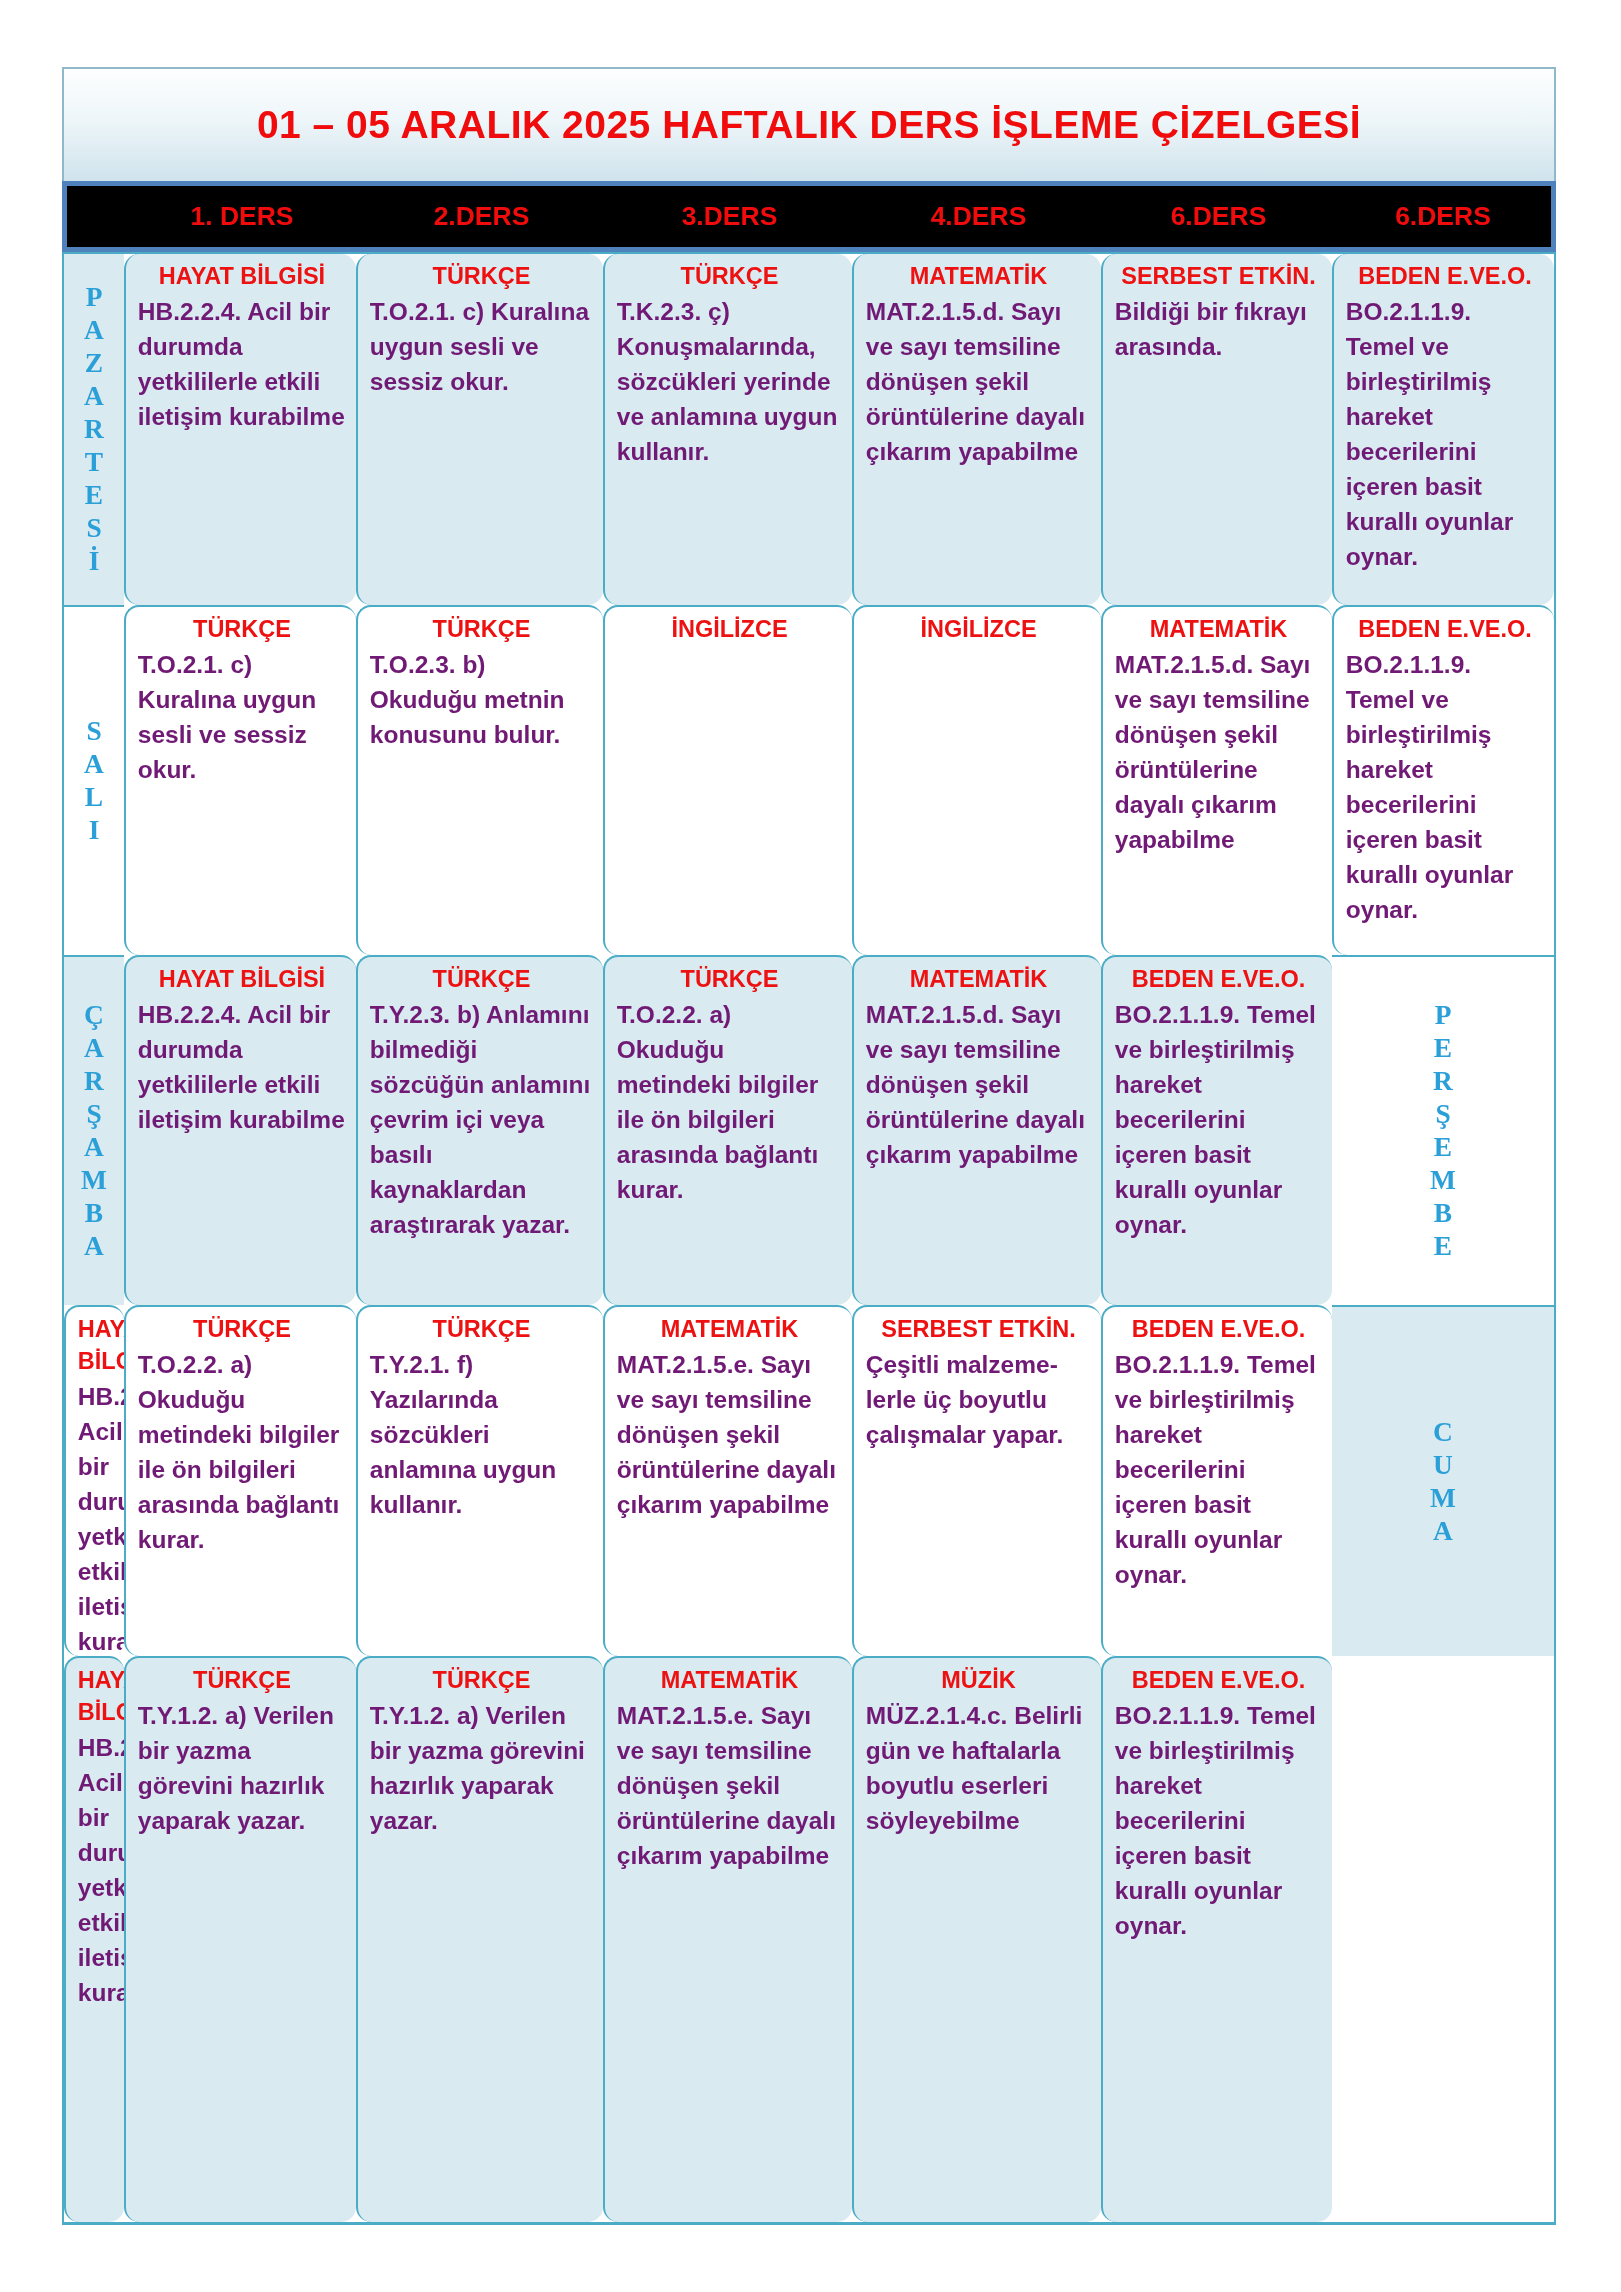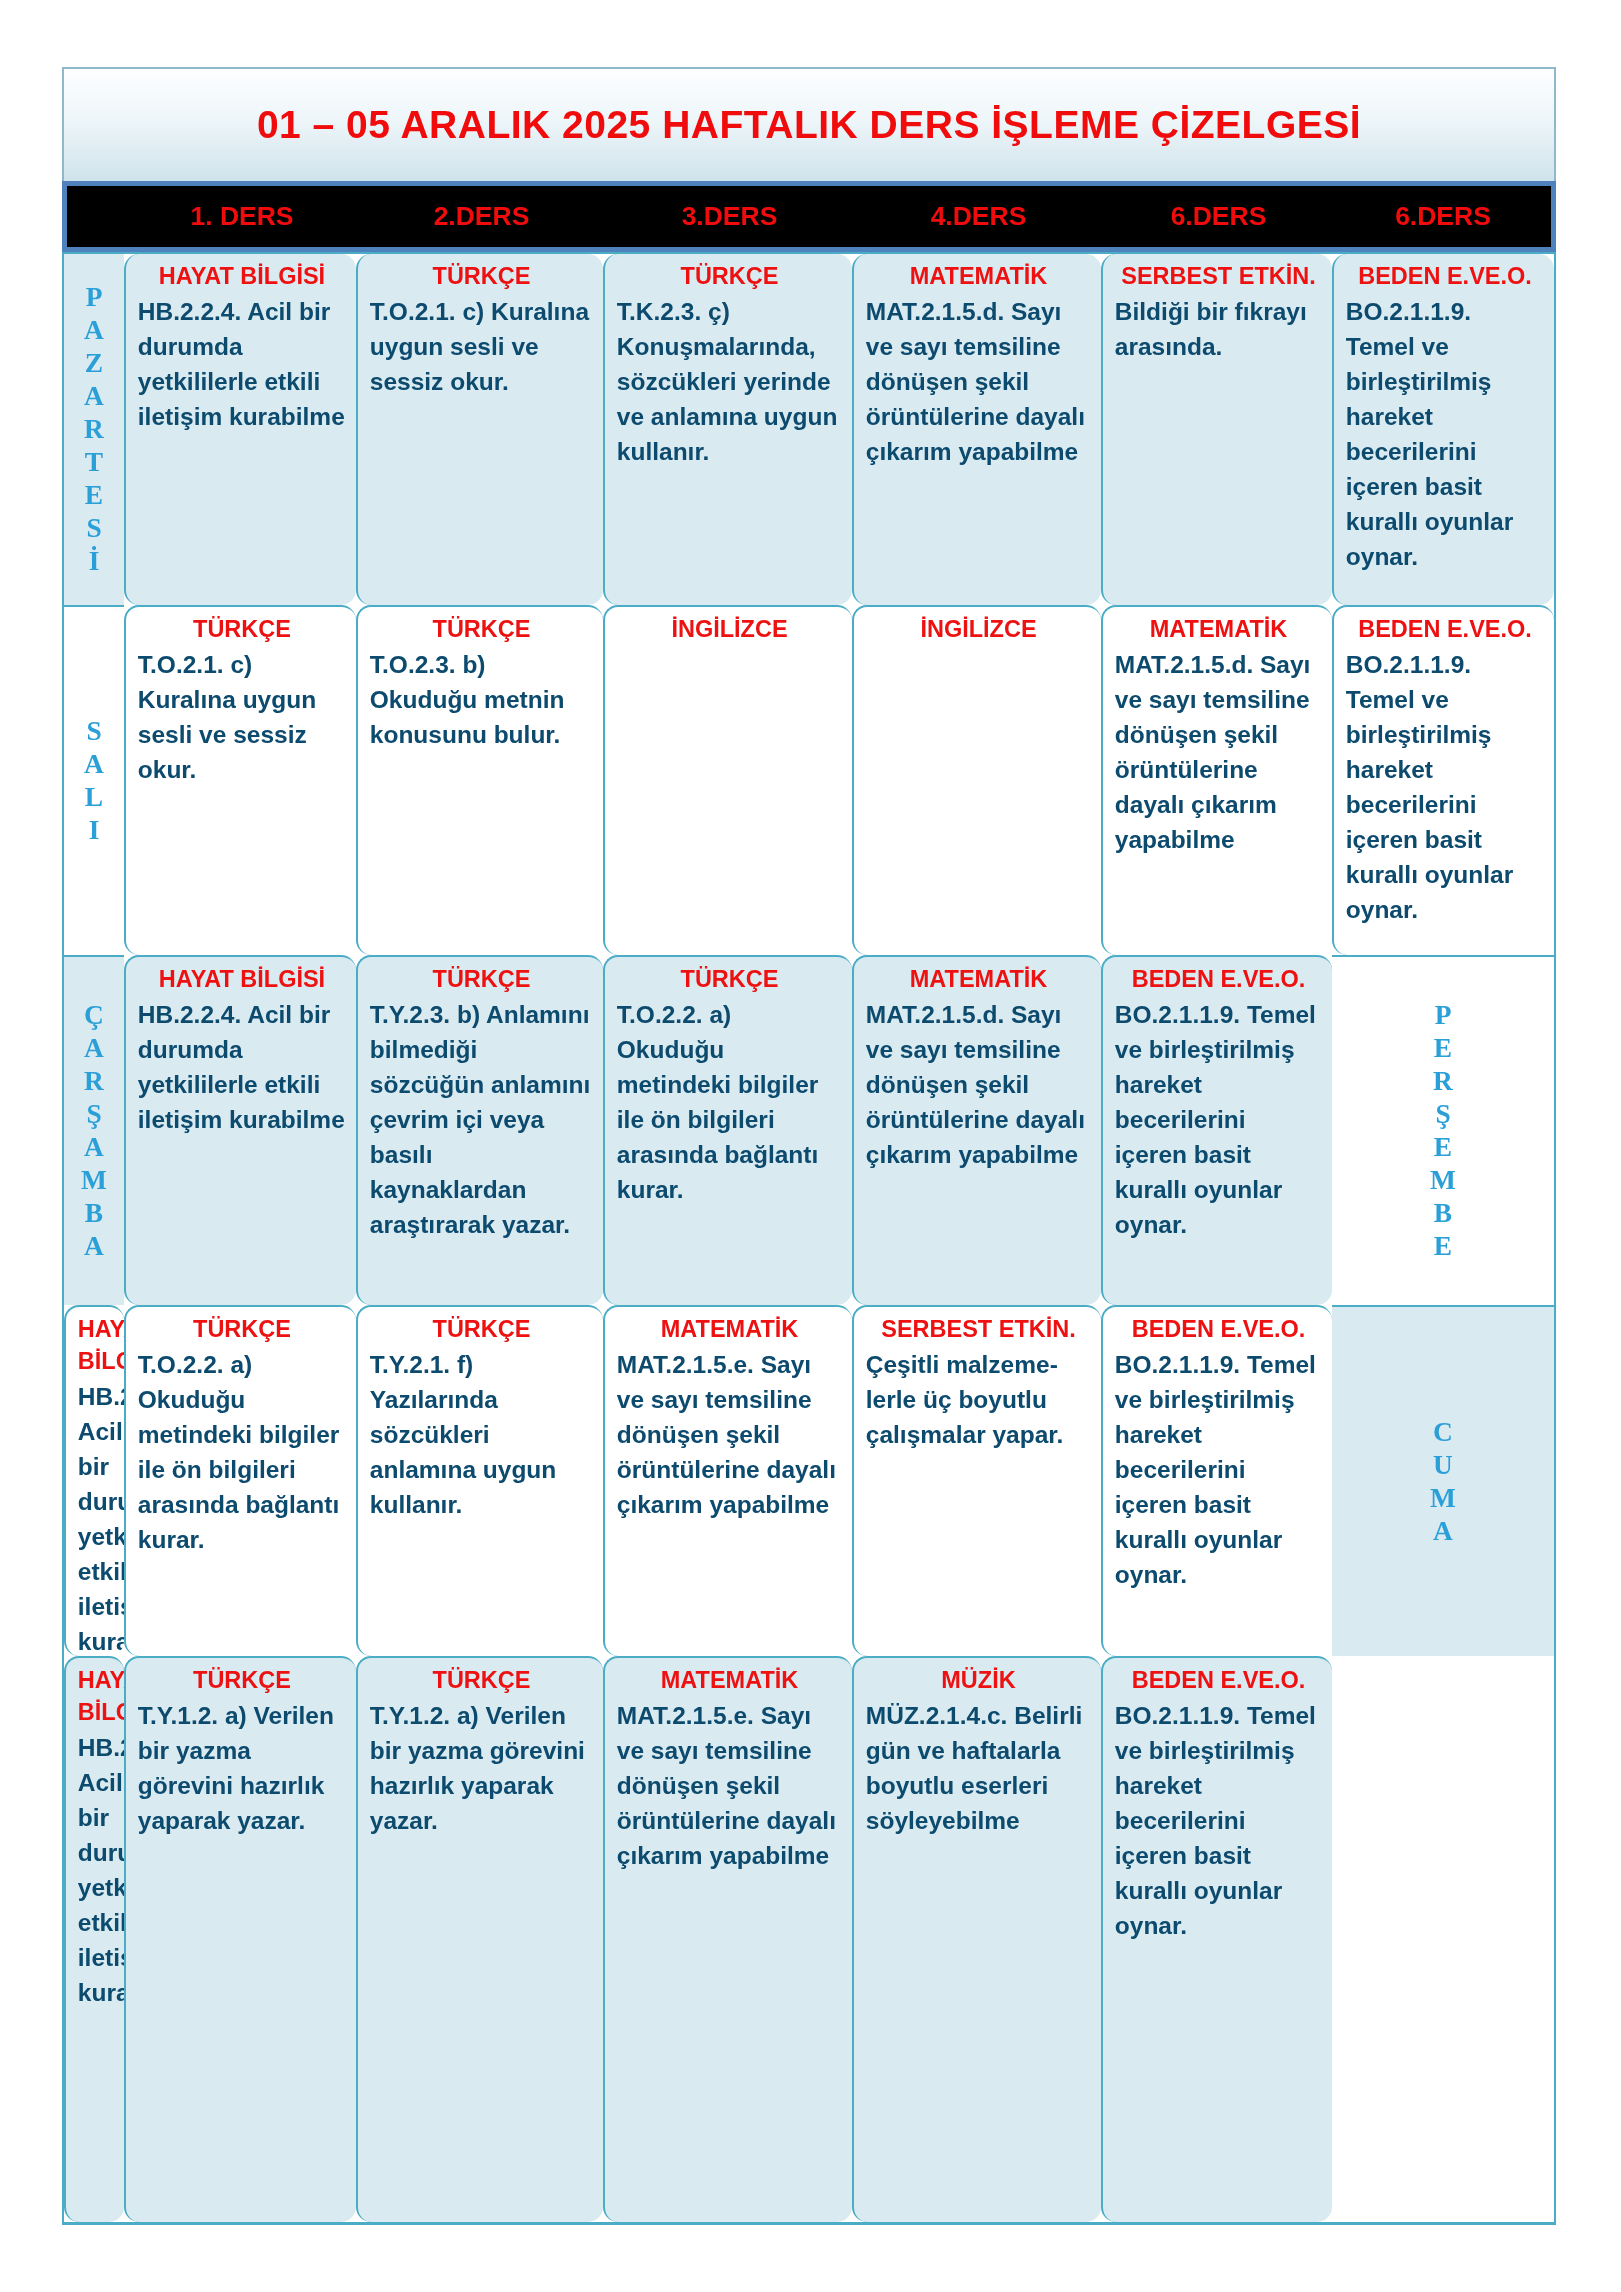--- a/index.html
+++ b/index.html
@@ -62,21 +62,21 @@
     white-space:pre-line;text-align:center;
   }
   .lesson-cell{padding:5.9px 9.8px 3.9px 11.8px;border-radius:15px;}
   .subject{
     text-align:center;
     font-size:23.5px;font-weight:bold;color:#ee1111;
     line-height:32px;
   }
   .desc{
     text-align:left;
-    font-size:24.5px;font-weight:bold;color:#0c4a6e;
+    font-size:24.5px;font-weight:bold;color:#701a75;
     line-height:35px;
     margin-top:2px;
   }
 </style>
 </head>
 <body>
 
 <div class="page">
 
   <div class="title-box">

